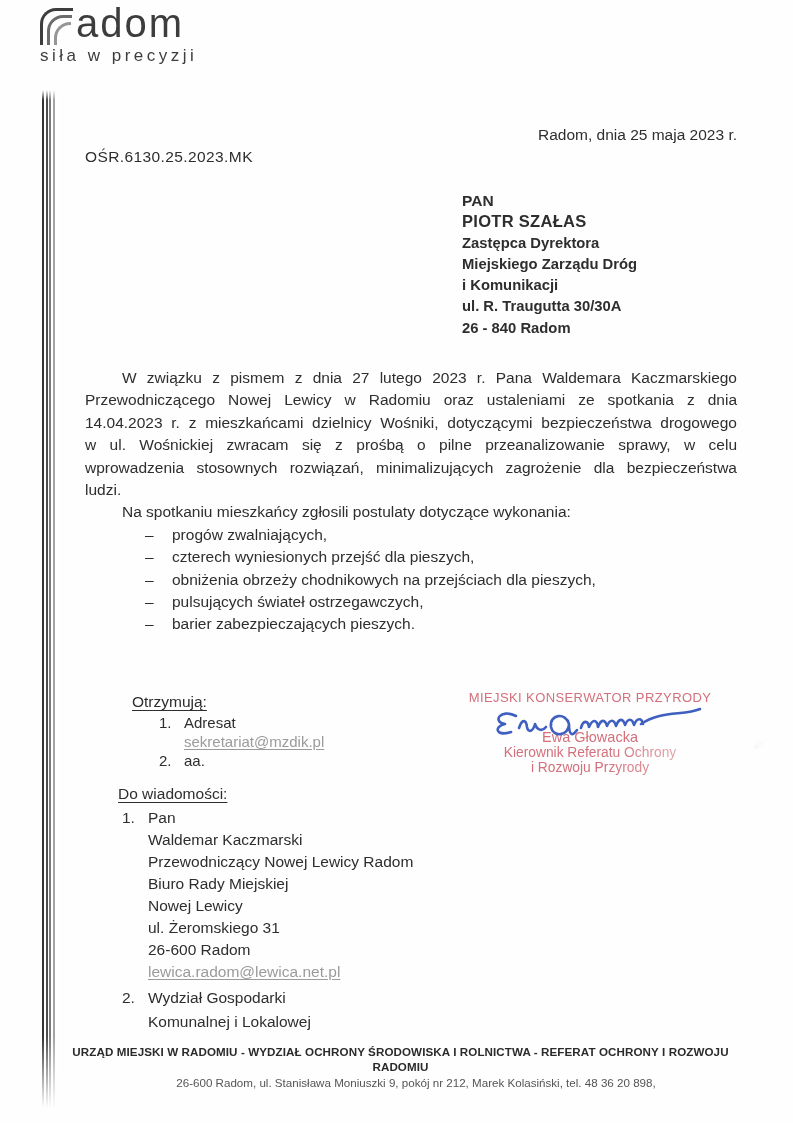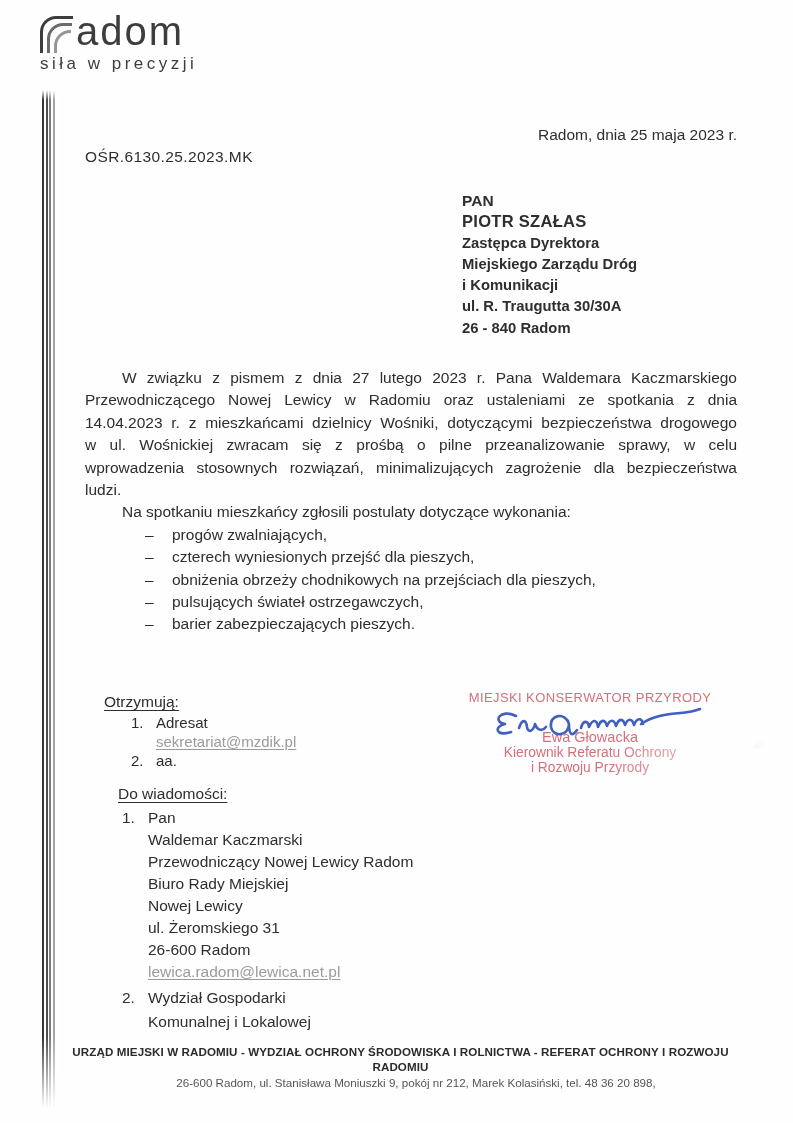--- a/index.html
+++ b/index.html
@@ -6,21 +6,21 @@
   .page{
     position:relative;
     width:793px;height:1123px;
     background:#fefefe;
     margin:0 auto;
     font-family:"Liberation Sans", sans-serif;
     color:#2e2e2e;
     overflow:hidden;
   }
   
-  .logo{position:absolute;left:40px;top:12px;}
+  .logo{position:absolute;left:40px;top:4px;}
   .logo-row{display:flex;align-items:flex-end;}
   .r-glyph{position:relative;width:34px;height:38px;margin-right:2px;}
   .r-glyph i{position:absolute;display:block;border-style:solid;border-color:transparent;
     border-top-left-radius:16px;border-right:none;border-bottom:none;}
   .r-glyph i.a1{left:0;top:4px;width:30px;height:34px;border-width:3px;border-top-color:#3d3d3d;border-left-color:#3d3d3d;}
   .r-glyph i.a2{left:7px;top:11px;width:22px;height:27px;border-width:3px;border-top-color:#6b6b6b;border-left-color:#6b6b6b;}
   .r-glyph i.a3{left:14px;top:18px;width:14px;height:20px;border-width:3px;border-top-color:#969696;border-left-color:#969696;}
   .brand-text{font-size:40px;line-height:38px;font-weight:500;color:#3d3d3d;letter-spacing:2px;}
   .tagline{font-size:17px;color:#3d3d3d;letter-spacing:3.5px;margin-top:4px;}
   
@@ -44,21 +44,21 @@
   .recipient .l0{font-size:15.5px;}
   .recipient .l1{font-size:16.5px;letter-spacing:.3px;}
   
   .body-text{position:absolute;left:85px;top:367px;width:652px;font-size:15.5px;line-height:22.4px;}
   .para1{text-align:justify;text-indent:37px;word-spacing:2.5px;}
   .para2{text-indent:37px;margin-top:0;}
   .bullet-list{margin:0;padding:0;list-style:none;}
   .bullet-list li{display:flex;}
   .bullet-list .dash{width:27px;margin-left:60px;flex:none;}
   
-  .otrzymuja{position:absolute;left:104px;top:692px;font-size:15px;line-height:19px;}
+  .otrzymuja{position:absolute;left:132px;top:692px;font-size:15px;line-height:19px;}
   .block-heading{text-decoration:underline;text-underline-offset:3px;font-size:15.5px;}
   .num-list{margin:2px 0 0 0;padding:0;list-style:none;}
   .num-row{display:flex;}
   .num-row .num{width:25px;margin-left:27px;flex:none;}
   .email-link{color:#9b9b9b;text-decoration:underline;text-underline-offset:2px;}
   .otrzymuja .num-row{line-height:19px;}
   .dw{position:absolute;left:118px;top:783px;font-size:15.5px;line-height:22px;}
   .dw .num-row .num{width:26px;margin-left:4px;}
   .dw .lines span{display:block;}
   .dw .item2{margin-top:3px;line-height:24px;}

